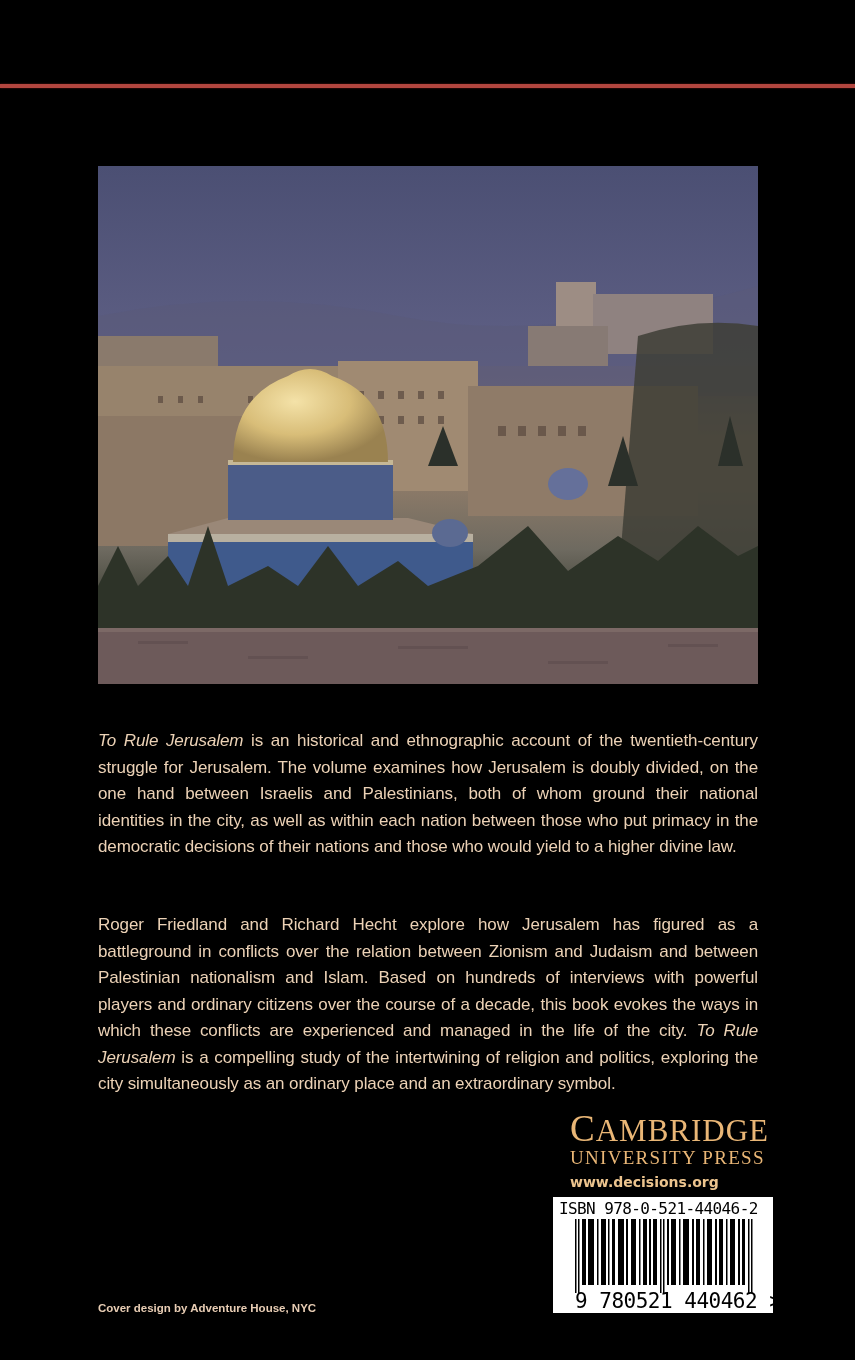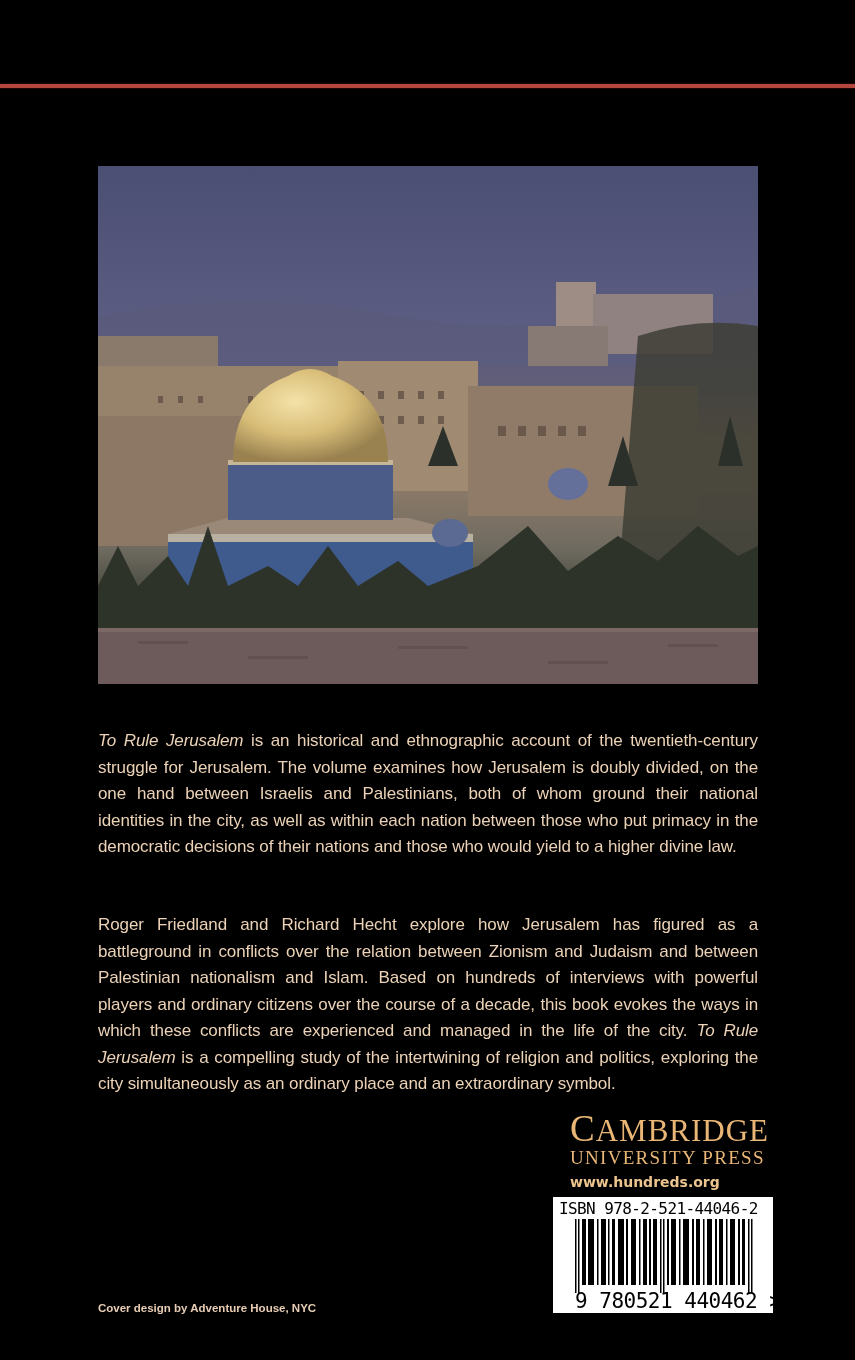--- a/index.html
+++ b/index.html
@@ -118,25 +118,25 @@
   <p><em>To Rule Jerusalem</em><span> is an historical and ethnographic account of the twentieth-century struggle for Jerusalem. The volume examines how Jerusalem is doubly divided, on the one hand between Israelis and Palestinians, both of whom ground their national identities in the city, as well as within each nation between those who put primacy in the democratic decisions of their nations and those who would yield to a higher divine law.</span></p>
 </div>
 
 <div class="blurb" id="blurb2">
   <p><span>Roger Friedland and Richard Hecht explore how Jerusalem has figured as a battleground in conflicts over the relation between Zionism and Judaism and between Palestinian nationalism and Islam. Based on hundreds of interviews with powerful players and ordinary citizens over the course of a decade, this book evokes the ways in which these conflicts are experienced and managed in the life of the city. </span><em>To Rule Jerusalem</em><span> is a compelling study of the intertwining of religion and politics, exploring the city simultaneously as an ordinary place and an extraordinary symbol.</span></p>
 </div>
 
 <div class="logo">
   <div class="main"><span class="big">C</span><span>AMBRIDGE</span></div>
   <div class="sub">UNIVERSITY PRESS</div>
-  <div class="url">www.hundreds.org</div>
+  <div class="url">www.decisions.org</div>
 </div>
 
 <div class="barcode-box">
-  <div class="isbn-text">ISBN 978-2-521-44046-2</div>
+  <div class="isbn-text">ISBN 978-0-521-44046-2</div>
   <svg class="bars" viewBox="0 0 220 76">
     <g fill="#000">
       <rect x="22" y="0" width="1.5" height="74"></rect>
         <rect x="25" y="0" width="1.5" height="74"></rect>
       <rect x="29" y="0" width="4" height="66"></rect>
         <rect x="35" y="0" width="6" height="66"></rect>
         <rect x="44" y="0" width="1.5" height="66"></rect>
       <rect x="48" y="0" width="5" height="66"></rect>
         <rect x="55" y="0" width="1.5" height="66"></rect>
         <rect x="59" y="0" width="3" height="66"></rect>

